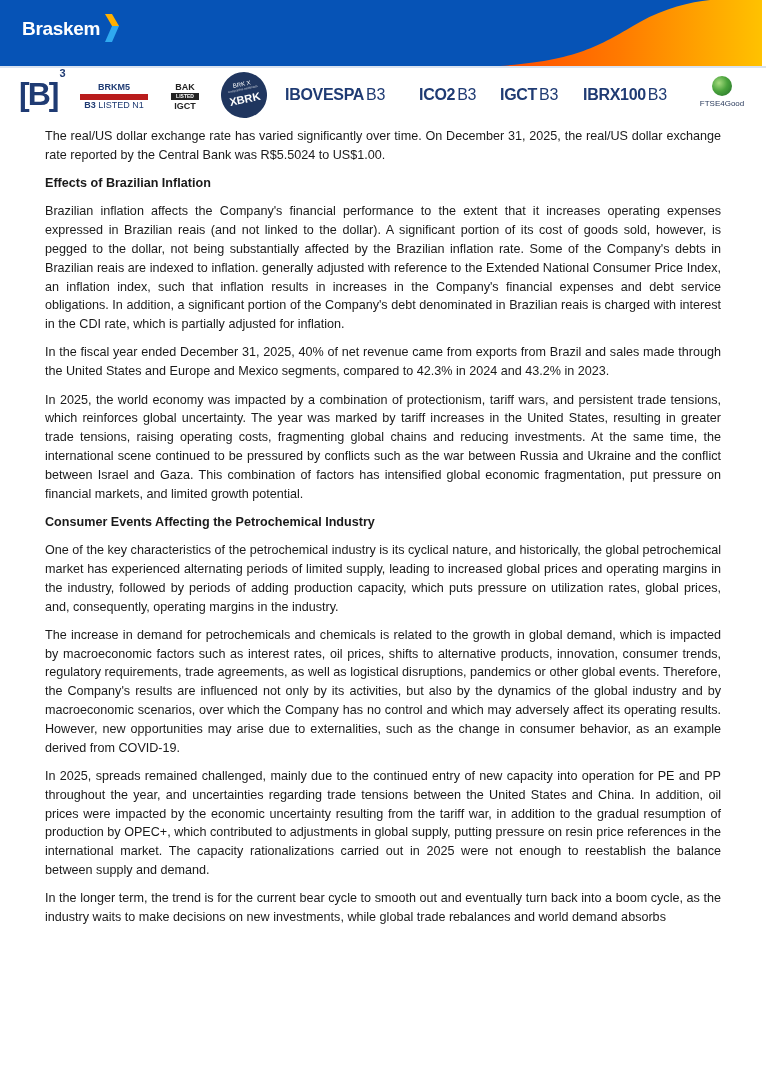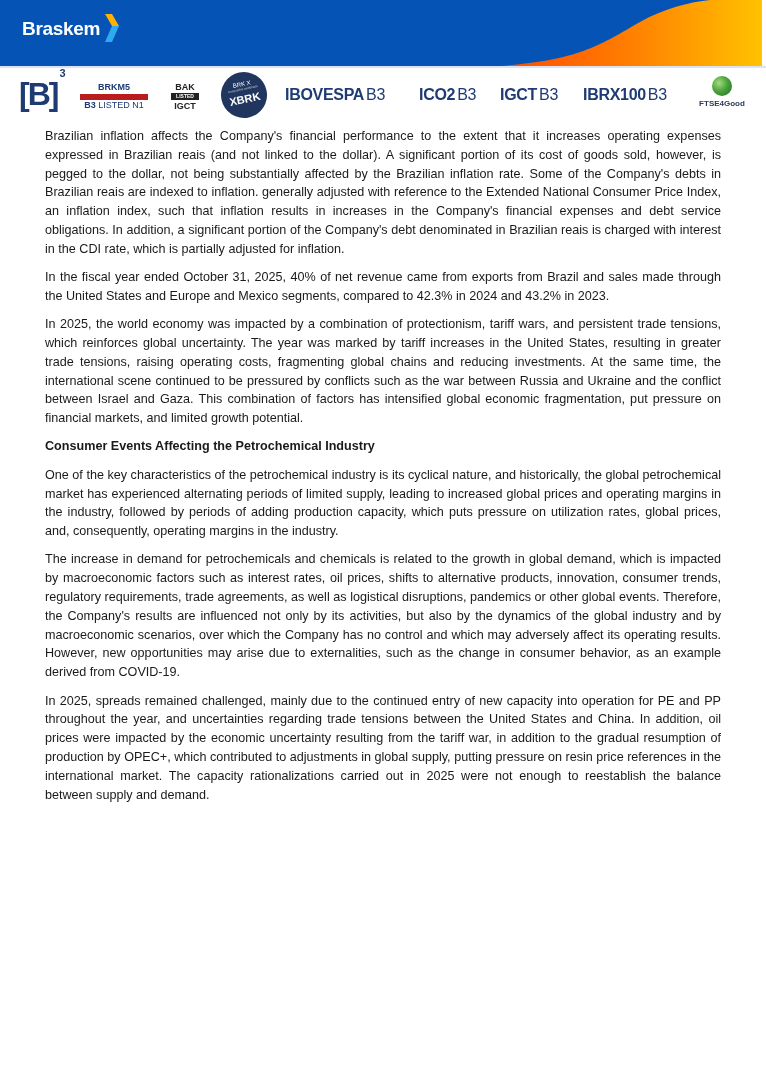--- a/index.html
+++ b/index.html
@@ -28,21 +28,21 @@
   .xbrk .t2 { font-size: 3px; opacity: .7; }
   .xbrk .t3 { font-size: 11px; font-weight: bold; margin-top: 2px; }
   .idx { top: 16px; color: #1f3b73; font-size: 16px; font-weight: bold; letter-spacing: -0.3px; }
   .idx .b3s { font-weight: normal; margin-left: 2px; }
   .ibov { left: 285px; }
   .ico2 { left: 419px; }
   .igct { left: 500px; }
   .ibrx { left: 583px; }
   .ftse { left: 693px; top: 6px; width: 58px; text-align: center; }
   .ftse .globe { width: 20px; height: 20px; border-radius: 50%; margin: 0 auto; background: radial-gradient(circle at 35% 35%, #a6db7f 0%, #4aa33c 45%, #1f6b26 100%); }
-  .ftse .lbl { font-size: 8px; color: #2a3b5c; font-weight: bold; margin-top: 3px; }
+  .ftse .lbl { font-size: 8px; color: #2a3b5c; font-weight: normal; margin-top: 3px; }
 
   .content { position: absolute; left: 45px; top: 127px; width: 676px; font-size: 12.6px; line-height: 18.8px; color: #1a1a1a; }
   .content p { text-align: justify; margin-bottom: 9.5px; }
   .content h3 { font-size: 12.6px; font-weight: bold; margin-bottom: 9.5px; line-height: 18.8px; }
 </style>
 </head>
 <body>
 
 <div class="banner">
   <svg class="wave" width="766" height="66" viewBox="0 0 766 66">
@@ -90,20 +90,23 @@
   <div class="logo idx igct"><span>IGCT</span><span class="b3s">B3</span></div>
   <div class="logo idx ibrx"><span>IBRX100</span><span class="b3s">B3</span></div>
 
   <div class="logo ftse">
     <div class="globe"></div>
     <div class="lbl">FTSE4Good</div>
   </div>
 </div>
 
 <div class="content">
+  <p>The real/US dollar exchange rate has varied significantly over time. On December 31, 2025, the real/US dollar exchange rate reported by the Central Bank was R$5.5024 to US$1.00.</p>
+  <h3>Effects of Brazilian Inflation</h3>
   <p>Brazilian inflation affects the Company's financial performance to the extent that it increases operating expenses expressed in Brazilian reais (and not linked to the dollar). A significant portion of its cost of goods sold, however, is pegged to the dollar, not being substantially affected by the Brazilian inflation rate. Some of the Company's debts in Brazilian reais are indexed to inflation. generally adjusted with reference to the Extended National Consumer Price Index, an inflation index, such that inflation results in increases in the Company's financial expenses and debt service obligations. In addition, a significant portion of the Company's debt denominated in Brazilian reais is charged with interest in the CDI rate, which is partially adjusted for inflation.</p>
-  <p>In the fiscal year ended October 31, 2025, 40% of net revenue came from exports from Brazil and sales made through the United States and Europe and Mexico segments, compared to 42.3% in 2024 and 43.2% in 2023.</p>
+  <p>In the fiscal year ended December 31, 2025, 40% of net revenue came from exports from Brazil and sales made through the United States and Europe and Mexico segments, compared to 42.3% in 2024 and 43.2% in 2023.</p>
   <p>In 2025, the world economy was impacted by a combination of protectionism, tariff wars, and persistent trade tensions, which reinforces global uncertainty. The year was marked by tariff increases in the United States, resulting in greater trade tensions, raising operating costs, fragmenting global chains and reducing investments. At the same time, the international scene continued to be pressured by conflicts such as the war between Russia and Ukraine and the conflict between Israel and Gaza. This combination of factors has intensified global economic fragmentation, put pressure on financial markets, and limited growth potential.</p>
   <h3>Consumer Events Affecting the Petrochemical Industry</h3>
   <p>One of the key characteristics of the petrochemical industry is its cyclical nature, and historically, the global petrochemical market has experienced alternating periods of limited supply, leading to increased global prices and operating margins in the industry, followed by periods of adding production capacity, which puts pressure on utilization rates, global prices, and,  consequently, operating margins in the industry.</p>
   <p>The increase in demand for petrochemicals and chemicals is related to the growth in global demand, which is impacted by macroeconomic factors such as interest rates, oil prices, shifts to alternative products, innovation, consumer trends, regulatory requirements, trade agreements, as well as logistical disruptions, pandemics or other global events. Therefore, the Company's results are influenced not only by its activities, but also by the dynamics of the global industry and by macroeconomic scenarios, over which the Company has no control and which may adversely affect its operating results. However, new opportunities may arise due to externalities, such as the change in consumer behavior, as an example derived from COVID-19.</p>
   <p>In 2025, spreads remained challenged, mainly due to the continued entry of new capacity into operation for PE and PP throughout the year, and uncertainties regarding trade tensions between the United States and China. In addition, oil prices were impacted by the economic uncertainty resulting from the tariff war, in addition to the gradual resumption of production by OPEC+, which contributed to adjustments in global supply, putting pressure on resin price references in the international market. The capacity rationalizations carried out in 2025 were not enough to reestablish the balance between supply and demand.</p>
+  <p>In the longer term, the trend is for the current bear cycle to smooth out and eventually turn back into a boom cycle, as the industry waits to make decisions on new investments, while global trade rebalances and world demand absorbs</p>
 </div>
 
 </body></html>

